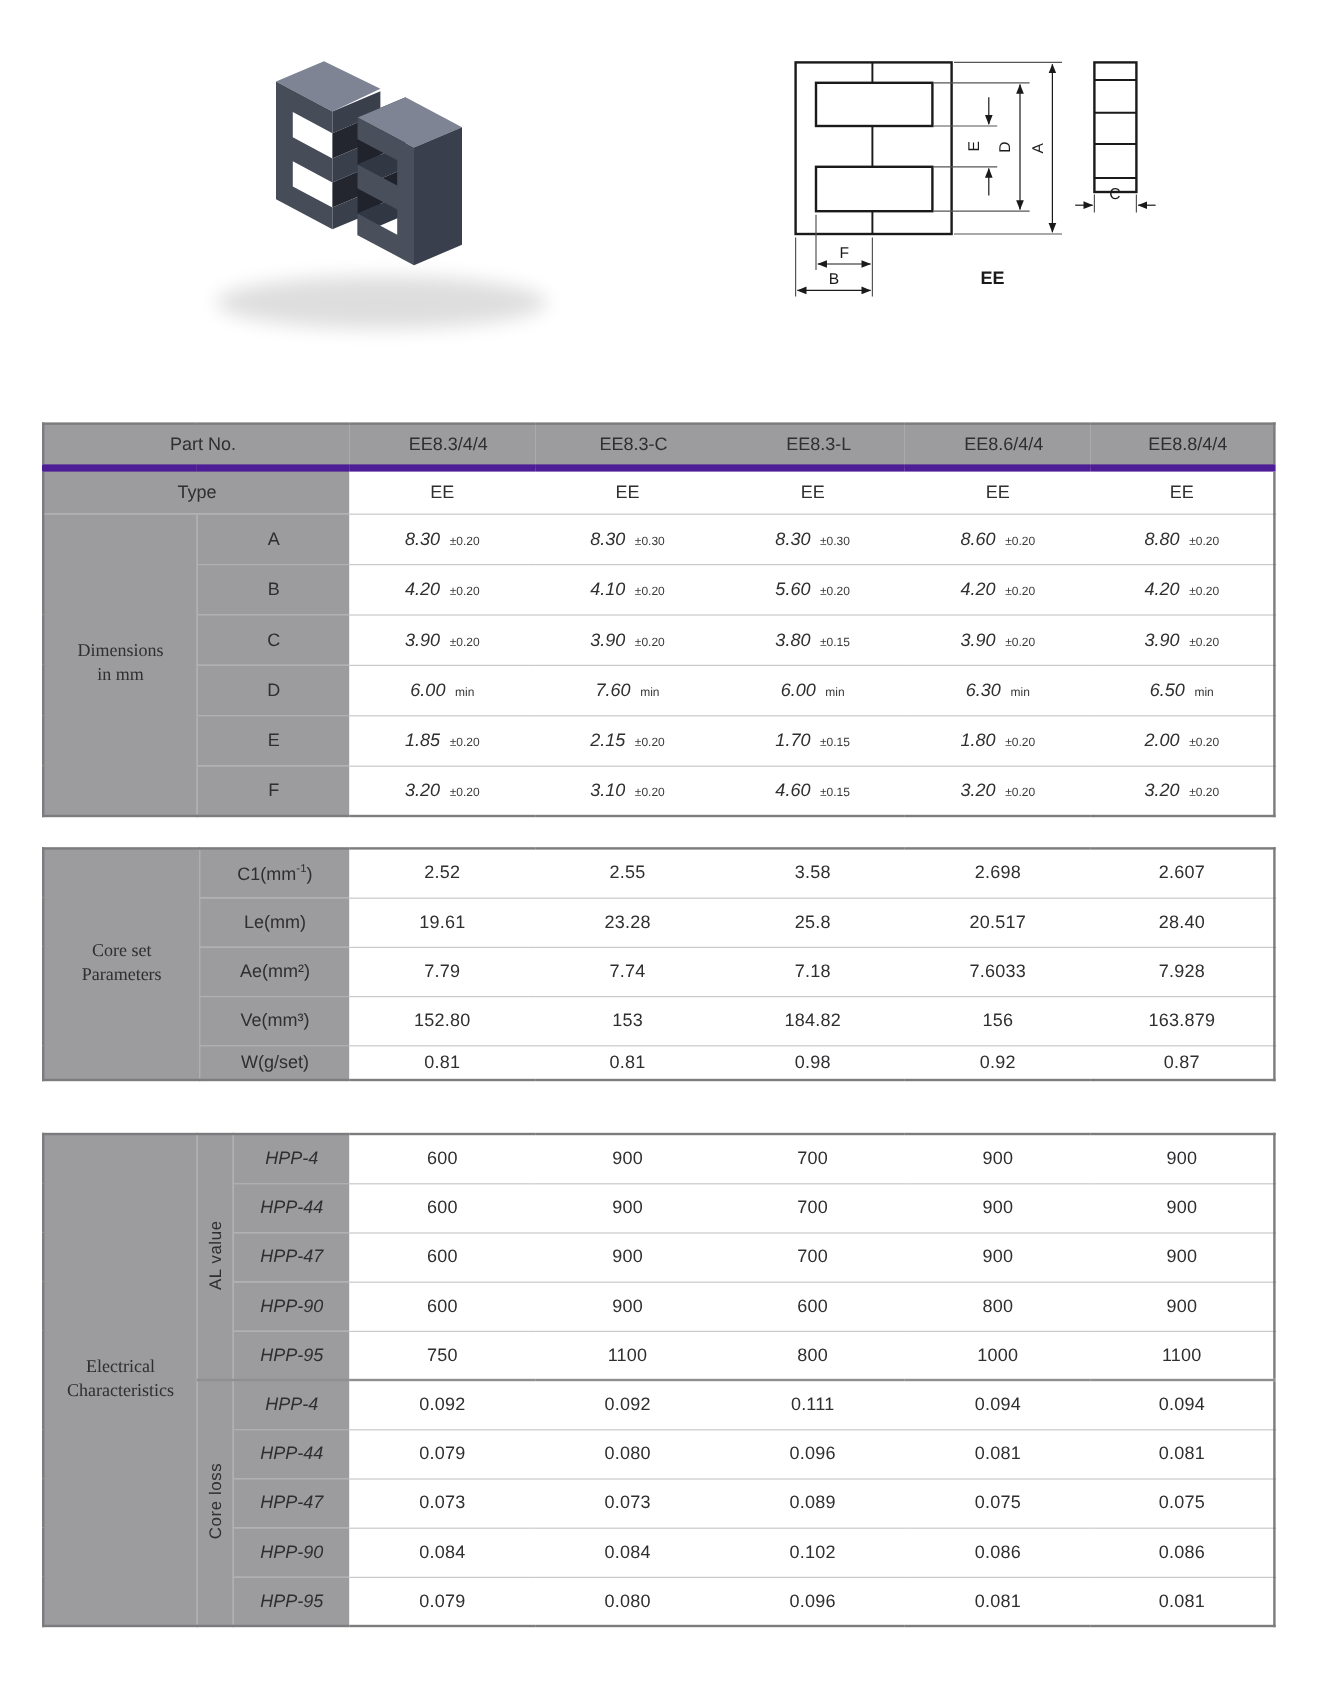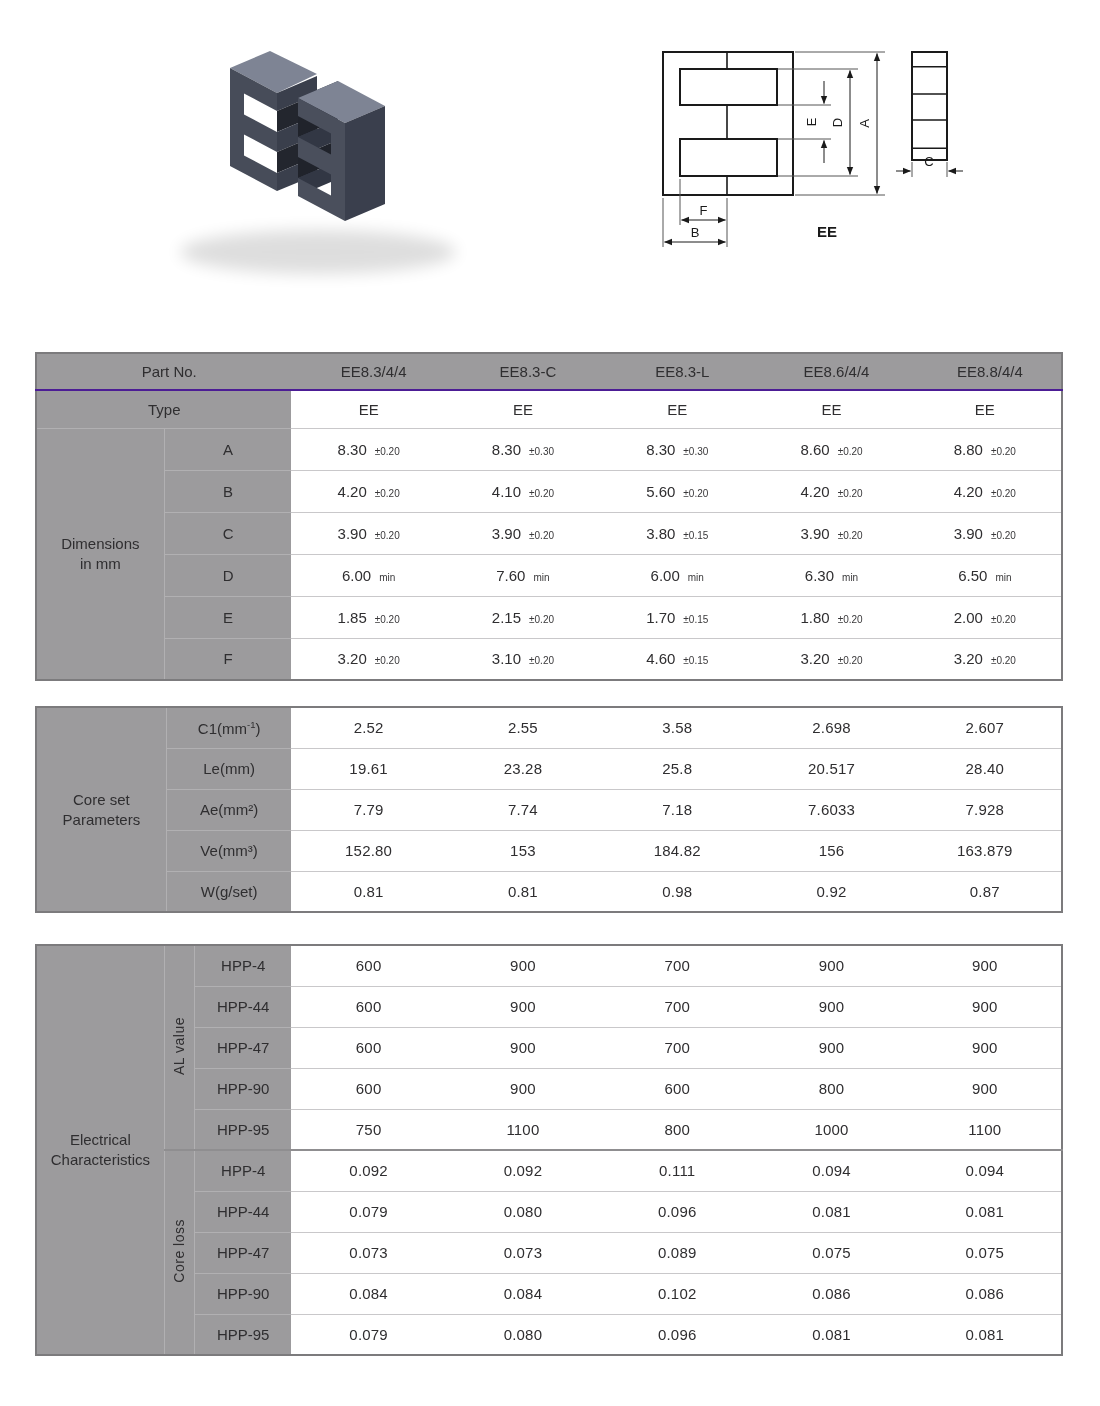--- a/index.html
+++ b/index.html
@@ -14,31 +14,31 @@
   
   table.spec{
     position:absolute;left:35px;border-collapse:collapse;table-layout:fixed;
     width:1028px;border:2px solid #7c7b7d;background:#fff;
   }
   table.spec td{padding:0;text-align:center;vertical-align:middle;font-size:15px;color:#2f2e30;}
   td.g{background:#9c9b9d;}
   td.vl{border-left:1px solid #b1b0b2;}
   td.bbg{border-bottom:1px solid #b1b0b2;margin-left:11px;}
   td.bbw{border-bottom:1px solid #c9c8ca;}
-  tr.ph td{border-bottom:2px solid #4c1d95;padding-left:10px;}
+  tr.ph td{border-bottom:6px solid #4c1d95;padding-left:10px;}
   tr.thick td{border-top:2px solid #8f8e90;}
   td.left{text-align:left;padding-left:11px;font-size:15.5px;}
-  .grp div{font-size:15px;line-height:1.32;}
+  .grp div{font-size:15px;line-height:1.32;font-family:Liberation Serif, serif;}
   td.dl{font-size:15px;}
-  td.hl{font-size:14.5px;}
+  td.hl{font-size:14.5px;font-style:italic;}
   td.pl{font-size:15px;}
   td.pl sup{font-size:9.5px;}
   td.tv{font-size:14px;}
   td.nv{font-size:14px;letter-spacing:.2px;}
-  .val{font-size:15px;}
+  .val{font-size:15px;font-style:italic;}
   .tol{font-size:10px;margin-left:8px;color:#39383a;}
   .rot{
     display:inline-block;writing-mode:vertical-rl;transform:rotate(180deg);
     font-size:14px;letter-spacing:.5px;white-space:nowrap;
   }
   .fig{position:absolute;}
 </style>
 </head>
 <body>
 
@@ -245,21 +245,21 @@
       <td class="bbw nv">7.928</td>
     </tr>
     <tr style="height:41px">
       <td class="g vl bbg pl">Ve(mm³)</td>
       <td class="bbw nv">152.80</td>
       <td class="bbw nv">153</td>
       <td class="bbw nv">184.82</td>
       <td class="bbw nv">156</td>
       <td class="bbw nv">163.879</td>
     </tr>
-    <tr style="height:41px">
+    <tr style="height:29px">
       <td class="g vl pl">W(g/set)</td>
       <td class="nv">0.81</td>
       <td class="nv">0.81</td>
       <td class="nv">0.98</td>
       <td class="nv">0.92</td>
       <td class="nv">0.87</td>
     </tr>
   </tbody>
     </table>
 

